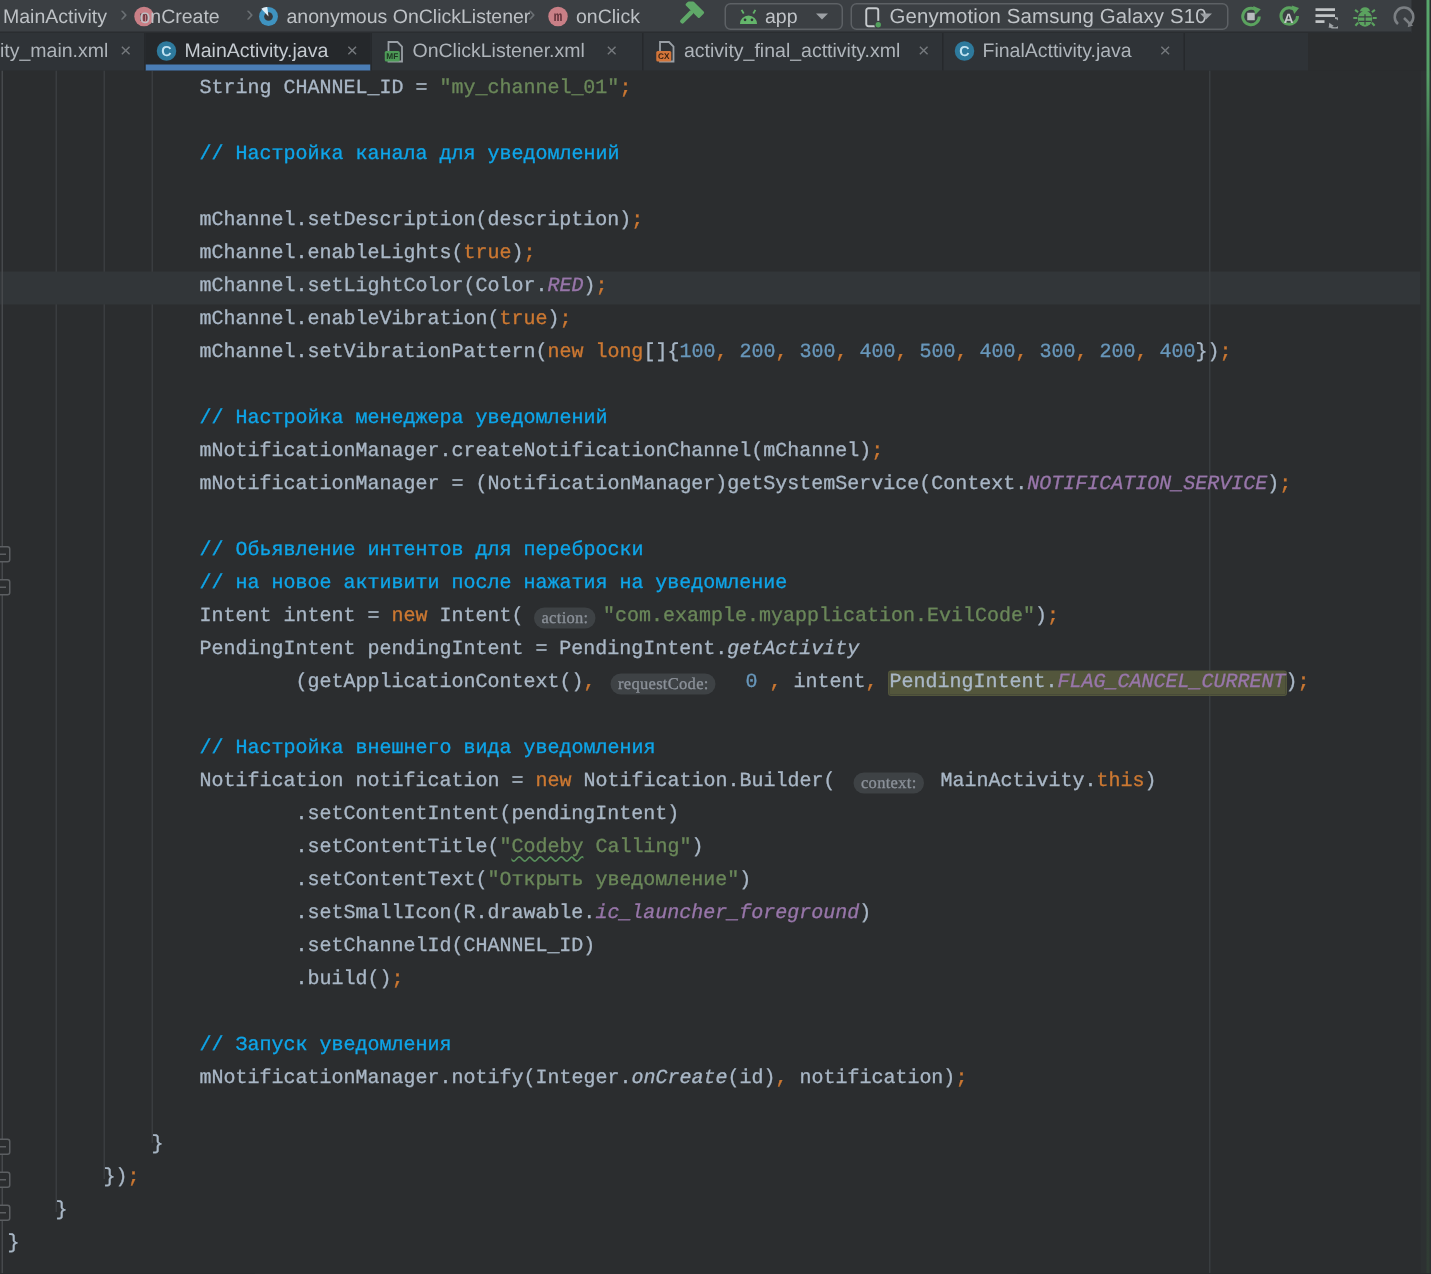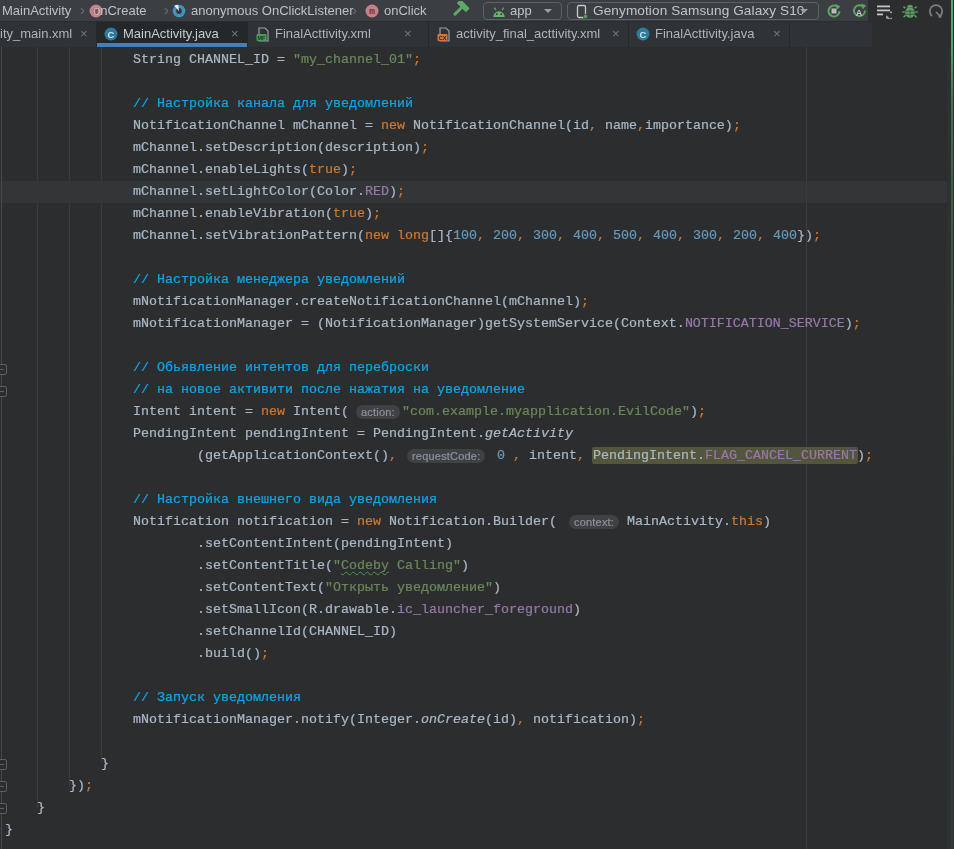--- a/index.html
+++ b/index.html
@@ -1,16 +1,16 @@
 <!DOCTYPE html>
 <html><head><meta charset="utf-8"><title>MainActivity.java</title>
 <style>
   html,body{margin:0;padding:0;background:#2b2d2f}
   #app{position:relative;width:954px;height:849px;background:#2b2d2f;overflow:hidden;font-family:"Liberation Sans",sans-serif}
-  #toolbar{position:absolute;left:0;top:0;width:868px;height:21px;background:#3b3f43;border-bottom:1px solid #2a2d30}
+  #toolbar{position:absolute;left:0;top:0;width:941px;height:21px;background:#3b3f43;border-bottom:1px solid #2a2d30}
   .bc{position:absolute;top:0;height:21px;line-height:21px;font-size:13px;color:#bdc1c5;white-space:pre}
   .sep{position:absolute;top:0;height:21px;line-height:19px;font-size:15px;color:#6b7074}
   .tico{position:absolute;top:4px}
   .combo{position:absolute;top:2px;height:16px;border:1px solid #5d6165;border-radius:4px}
   .cbt{position:absolute;top:0;height:16px;line-height:16px;font-size:13px;color:#c0c4c8;white-space:pre}
   .dd{position:absolute;width:0;height:0;border-left:4px solid transparent;border-right:4px solid transparent;border-top:4.5px solid #9da1a5;top:6px}
   #tabbar{position:absolute;left:0;top:22px;width:872px;height:25px;background:#2f3337}
   .tsep{position:absolute;top:0;width:1px;height:25px;background:#26292c}
   .ttext{position:absolute;top:0;height:25px;line-height:24px;font-size:13px;color:#aeb4ba;white-space:pre}
   .tx{position:absolute;top:0;height:25px;line-height:23px;font-size:13px;color:#75797d}
@@ -19,43 +19,42 @@
   #editor{position:absolute;left:0;top:47px;width:954px;height:802px;background:#2b2d2f}
   .caret{position:absolute;left:0;top:134px;width:947px;height:22px;background:#323639}
   .guide{position:absolute;width:1px;background:#3a3d40}
   .margin{position:absolute;left:806px;top:0;width:1px;height:802px;background:#393d40}
   .foldline{position:absolute;left:1px;top:0;width:1px;height:802px;background:#46494c}
   .fm{position:absolute;left:-4px;width:9px;height:9px;border:1px solid #5c5f62;border-radius:2px;background:#2b2d2f}
   .fm:after{content:"";position:absolute;left:1px;top:3.5px;width:6px;height:1px;background:#5c5f62}
   .cl,.clc{position:absolute;left:5px;height:22px;line-height:22px;font-family:"Liberation Mono",monospace;font-size:13.333px;color:#a9b7c6;white-space:pre;-webkit-text-stroke:0.22px}
   .clc{left:0;width:954px}
   .seg{position:absolute;height:22px;line-height:22px;white-space:pre}
-  .chip{position:absolute;height:14px;line-height:14px;font-family:Liberation Sans, sans-serif;font-size:11px;color:#8b9199;background:#3e4245;border-radius:7px;padding:0 5px;letter-spacing:0.2px}
+  .chip{position:absolute;height:14px;line-height:14px;font-family:Liberation Serif, serif;font-size:11px;color:#8b9199;background:#3e4245;border-radius:7px;padding:0 5px;letter-spacing:0.2px}
   .k{color:#cc7832} .p{color:#cc7832} .s{color:#6a8759} .n{color:#6897bb}
-  .c{color:#0ea5e9} .cn{color:#9876aa;} .it{font-style:italic}
+  .c{color:#0ea5e9} .cn{color:#9876aa;font-style:italic} .it{font-style:italic}
   .fu{text-underline-offset:3px}
   .ty{text-decoration:underline wavy 1px #58905b;text-decoration-skip-ink:none;text-underline-offset:2px}
   .hl{background:#53563c;border-radius:1px;box-shadow:0 0 0 1px #53563c}
   #scrollstrip{position:absolute;left:947px;top:47px;width:7px;height:802px;background:#2d3132}
   #greenline{position:absolute;left:951px;top:0;width:2px;height:849px;background:linear-gradient(#59a86d 0%,#55a067 6%,#41704f 12%,#39553f 30%,#34463a 60%,#303c34 100%)}
 </style></head>
 <body>
 <div id="app">
   <div id="editor">
     <div class="guide" style="left:37px;top:0;height:761px"></div>
     <div class="guide" style="left:69px;top:0;height:739px"></div>
     <div class="guide" style="left:101px;top:0;height:715px"></div>
     <div class="caret"></div>
     <div class="margin"></div>
     <div class="foldline"></div>
   </div>
   <div id="codelayer" style="position:absolute;left:0;top:0;width:954px;height:849px">
 <div class="cl" style="top:49px">                String CHANNEL_ID = <span class="s">"my_channel_01"</span><span class="p">;</span></div>
 <div class="cl" style="top:93px">                <span class="c">// Настройка канала для уведомлений</span></div>
-<div class="cl" style="top:115px">                NotificationChannel mChannel = <span class="k">new</span> NotificationChannel(id<span class="p">,</span> name<span class="p">,</span>importance)<span class="p">;</span></div>
 <div class="cl" style="top:137px">                mChannel.setDescription(description)<span class="p">;</span></div>
 <div class="cl" style="top:159px">                mChannel.enableLights(<span class="k">true</span>)<span class="p">;</span></div>
 <div class="cl" style="top:181px">                mChannel.setLightColor(Color.<span class="cn">RED</span>)<span class="p">;</span></div>
 <div class="cl" style="top:203px">                mChannel.enableVibration(<span class="k">true</span>)<span class="p">;</span></div>
 <div class="cl" style="top:225px">                mChannel.setVibrationPattern(<span class="k">new</span> <span class="k">long</span>[]{<span class="n">100</span><span class="p">,</span> <span class="n">200</span><span class="p">,</span> <span class="n">300</span><span class="p">,</span> <span class="n">400</span><span class="p">,</span> <span class="n">500</span><span class="p">,</span> <span class="n">400</span><span class="p">,</span> <span class="n">300</span><span class="p">,</span> <span class="n">200</span><span class="p">,</span> <span class="n">400</span>})<span class="p">;</span></div>
 <div class="cl" style="top:269px">                <span class="c">// Настройка менеджера уведомлений</span></div>
 <div class="cl" style="top:291px">                <span class="fu">mNotificationManager</span>.createNotificationChannel(mChannel)<span class="p">;</span></div>
 <div class="cl" style="top:357px">                <span class="c">// Обьявление интентов для переброски</span></div>
 <div class="cl" style="top:313px">                <span class="fu">mNotificationManager</span> = (NotificationManager)getSystemService(Context.<span class="cn">NOTIFICATION_SERVICE</span>)<span class="p">;</span></div>
 <div class="cl" style="top:379px">                <span class="c">// на новое активити после нажатия на уведомление</span></div>
@@ -174,21 +173,21 @@
           <text x="7" y="10.5" font-family="Liberation Sans, sans-serif" font-size="9.5" font-weight="bold" fill="#c2e3f2" text-anchor="middle">C</text>
         </svg></span>
     <span class="ttext" style="left:123px;color:#c5cbd1">MainActivity.java</span>
     <span class="tx" style="left:231px">×</span>
     <span class="tsep" style="left:247px"></span>
     <span class="tico" style="left:256px;top:5px;position:absolute"><svg width="14" height="15" viewBox="0 0 14 15" style="">
           <path d="M3 1 h6 l3 3 v10 h-9 z" fill="none" stroke="#9aa0a6" stroke-width="1.2"></path>
           <rect x="0.5" y="7" width="10" height="7" rx="1" fill="#4d9b57"></rect>
           <text x="5.5" y="12.6" font-family="Liberation Sans, sans-serif" font-size="5.5" font-weight="bold" fill="#1e3322" text-anchor="middle">MF</text>
         </svg></span>
-    <span class="ttext" style="left:275px">FinalActtivity.xml</span>
+    <span class="ttext" style="left:275px">OnClickListener.xml</span>
     <span class="tx" style="left:404px">×</span>
     <span class="tsep" style="left:428px"></span>
     <span class="tico" style="left:437px;top:5px;position:absolute"><svg width="14" height="15" viewBox="0 0 14 15" style="">
           <path d="M3 1 h6 l3 3 v10 h-9 z" fill="none" stroke="#9aa0a6" stroke-width="1.2"></path>
           <rect x="0.5" y="7" width="10" height="7" rx="1" fill="#d2753a"></rect>
           <text x="5.5" y="12.6" font-family="Liberation Sans, sans-serif" font-size="5.5" font-weight="bold" fill="#3a2212" text-anchor="middle">CX</text>
         </svg></span>
     <span class="ttext" style="left:456px">activity_final_acttivity.xml</span>
     <span class="tx" style="left:612px">×</span>
     <span class="tsep" style="left:628px"></span>

